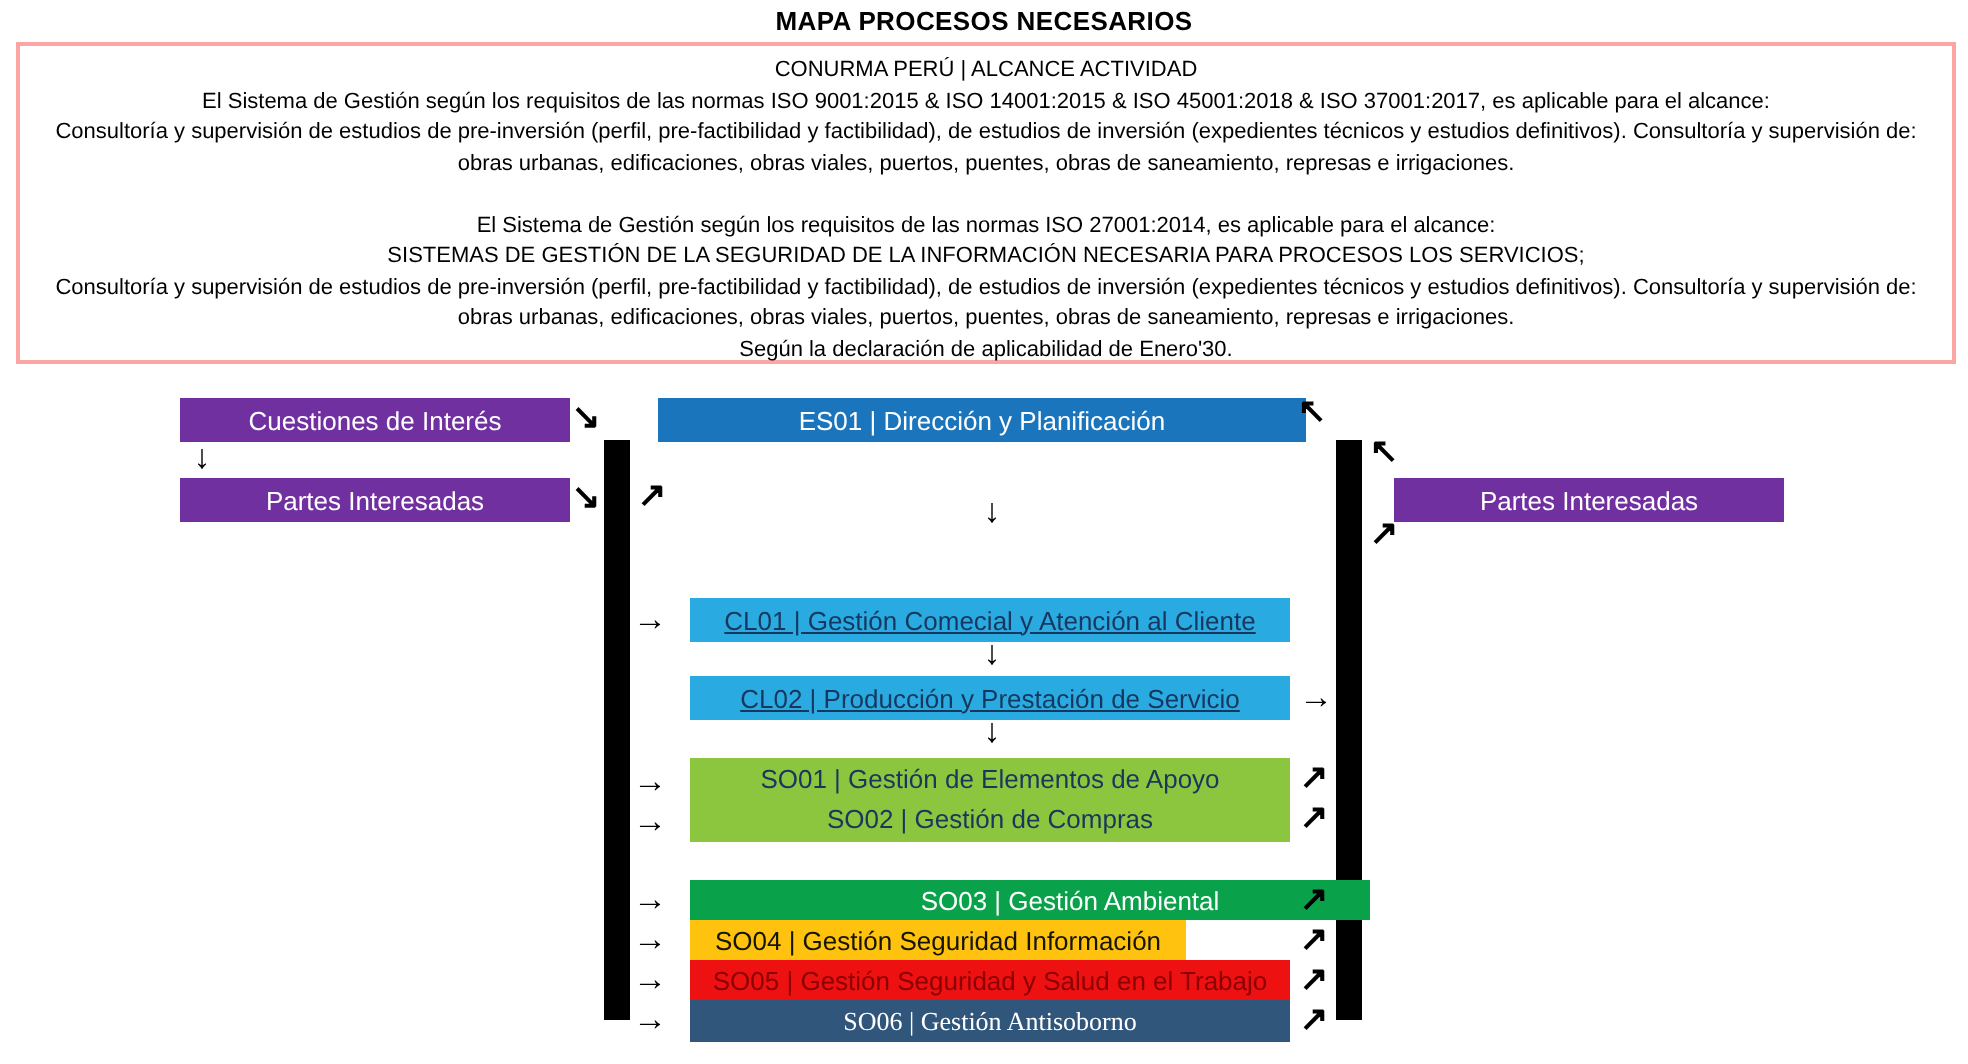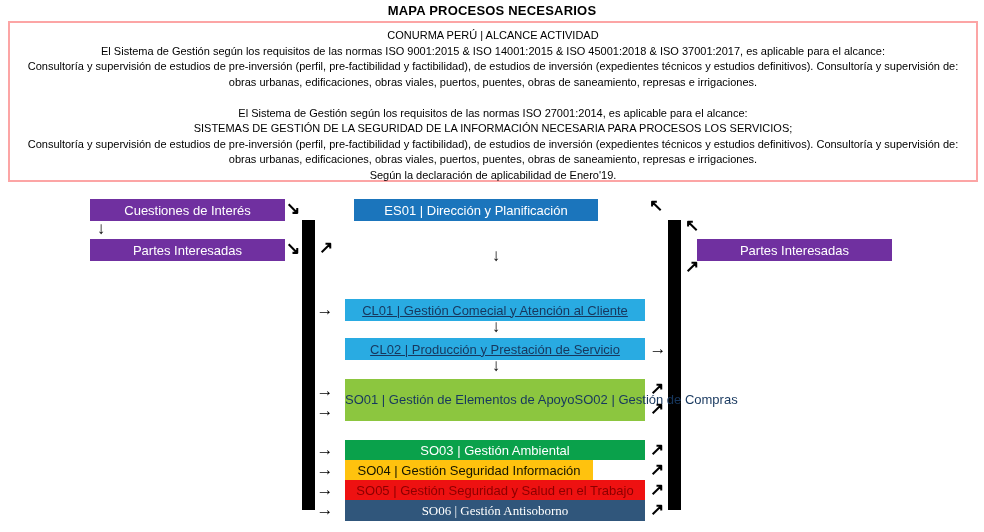--- a/index.html
+++ b/index.html
@@ -19,23 +19,23 @@
   }
   .scope-line{min-height:15.5px;}
   
   .pbox{
     display:flex;align-items:center;justify-content:center;
     text-align:center;font-size:13px;white-space:nowrap;
   }
   .purple{background:#7030A0;color:#fff;}
   .blue{background:#1B75BC;color:#fff;}
   .cyan{background:#29ABE2;color:#17375E;text-decoration:underline;}
-  .lgreen{background:#8CC63F;color:#17375E;flex-direction:row;justify-content:flex-start;}
+  .lgreen{background:#8CC63F;color:#17375E;flex-direction:column;justify-content:center;}
   .lgreen .ln{line-height:20px;}
-  .dgreen{background:#0AA14B;color:#fff;}
+  .dgreen{background:#0AA14B;color:#fff;padding-left:40px;}
   .yellow{background:#FFC20E;color:#151500;}
   .red{background:#EE1111;color:#8B0000;}
   .navy{background:#30567B;color:#fff;}
   .bar{background:#000;width:13px;height:290px;top:220px;}
   
   .ar{
     position:absolute;font-size:17px;font-weight:bold;color:#000;
     line-height:18px;width:18px;text-align:center;
   }
 </style>
@@ -47,32 +47,32 @@
   <div class="abs" id="page-title">MAPA PROCESOS NECESARIOS</div>
 
   <div class="abs" id="scope-box">
     <div class="scope-line">CONURMA PERÚ | ALCANCE ACTIVIDAD</div>
     <div class="scope-line">El Sistema de Gestión según los requisitos de las normas ISO 9001:2015 &amp; ISO 14001:2015 &amp; ISO 45001:2018 &amp; ISO 37001:2017, es aplicable para el alcance:</div>
     <div class="scope-line">Consultoría y supervisión de estudios de pre-inversión (perfil, pre-factibilidad y factibilidad), de estudios de inversión (expedientes técnicos y estudios definitivos). Consultoría y supervisión de: obras urbanas, edificaciones, obras viales, puertos, puentes, obras de saneamiento, represas e irrigaciones.</div>
     <div class="scope-line"></div>
     <div class="scope-line">El Sistema de Gestión según los requisitos de las normas ISO 27001:2014, es aplicable para el alcance:</div>
     <div class="scope-line">SISTEMAS DE GESTIÓN DE LA SEGURIDAD DE LA INFORMACIÓN NECESARIA PARA PROCESOS LOS SERVICIOS;</div>
     <div class="scope-line">Consultoría y supervisión de estudios de pre-inversión (perfil, pre-factibilidad y factibilidad), de estudios de inversión (expedientes técnicos y estudios definitivos). Consultoría y supervisión de: obras urbanas, edificaciones, obras viales, puertos, puentes, obras de saneamiento, represas e irrigaciones.</div>
-    <div class="scope-line">Según la declaración de aplicabilidad de Enero'19.</div>
+    <div class="scope-line">Según la declaración de aplicabilidad de Enero'30.</div>
   </div>
 
   <div class="abs pbox purple" style="left:90px;top:199px;width:195px;height:22px;">Cuestiones de Interés</div>
   <div class="abs pbox purple" style="left:90px;top:239px;width:195px;height:22px;">Partes Interesadas</div>
 
   <div class="abs pbox purple" style="left:697px;top:239px;width:195px;height:22px;">Partes Interesadas</div>
 
   <div class="abs bar" style="left:302px;"></div>
   <div class="abs bar" style="left:668px;"></div>
 
-  <div class="abs pbox blue" style="left:354px;top:199px;width:244px;height:22px;">ES01 | Dirección y Planificación</div>
+  <div class="abs pbox blue" style="left:329px;top:199px;width:324px;height:22px;">ES01 | Dirección y Planificación</div>
 
   <div class="abs pbox cyan" style="left:345px;top:299px;width:300px;height:22px;">CL01 | Gestión Comecial y Atención al Cliente</div>
 
   <div class="abs pbox cyan" style="left:345px;top:338px;width:300px;height:22px;">CL02 | Producción y Prestación de Servicio</div>
 
   <div class="abs pbox lgreen" style="left:345px;top:379px;width:300px;height:42px;">
     <div class="ln">SO01 | Gestión de Elementos de Apoyo</div>
     <div class="ln">SO02 | Gestión de Compras</div>
   </div>
 

